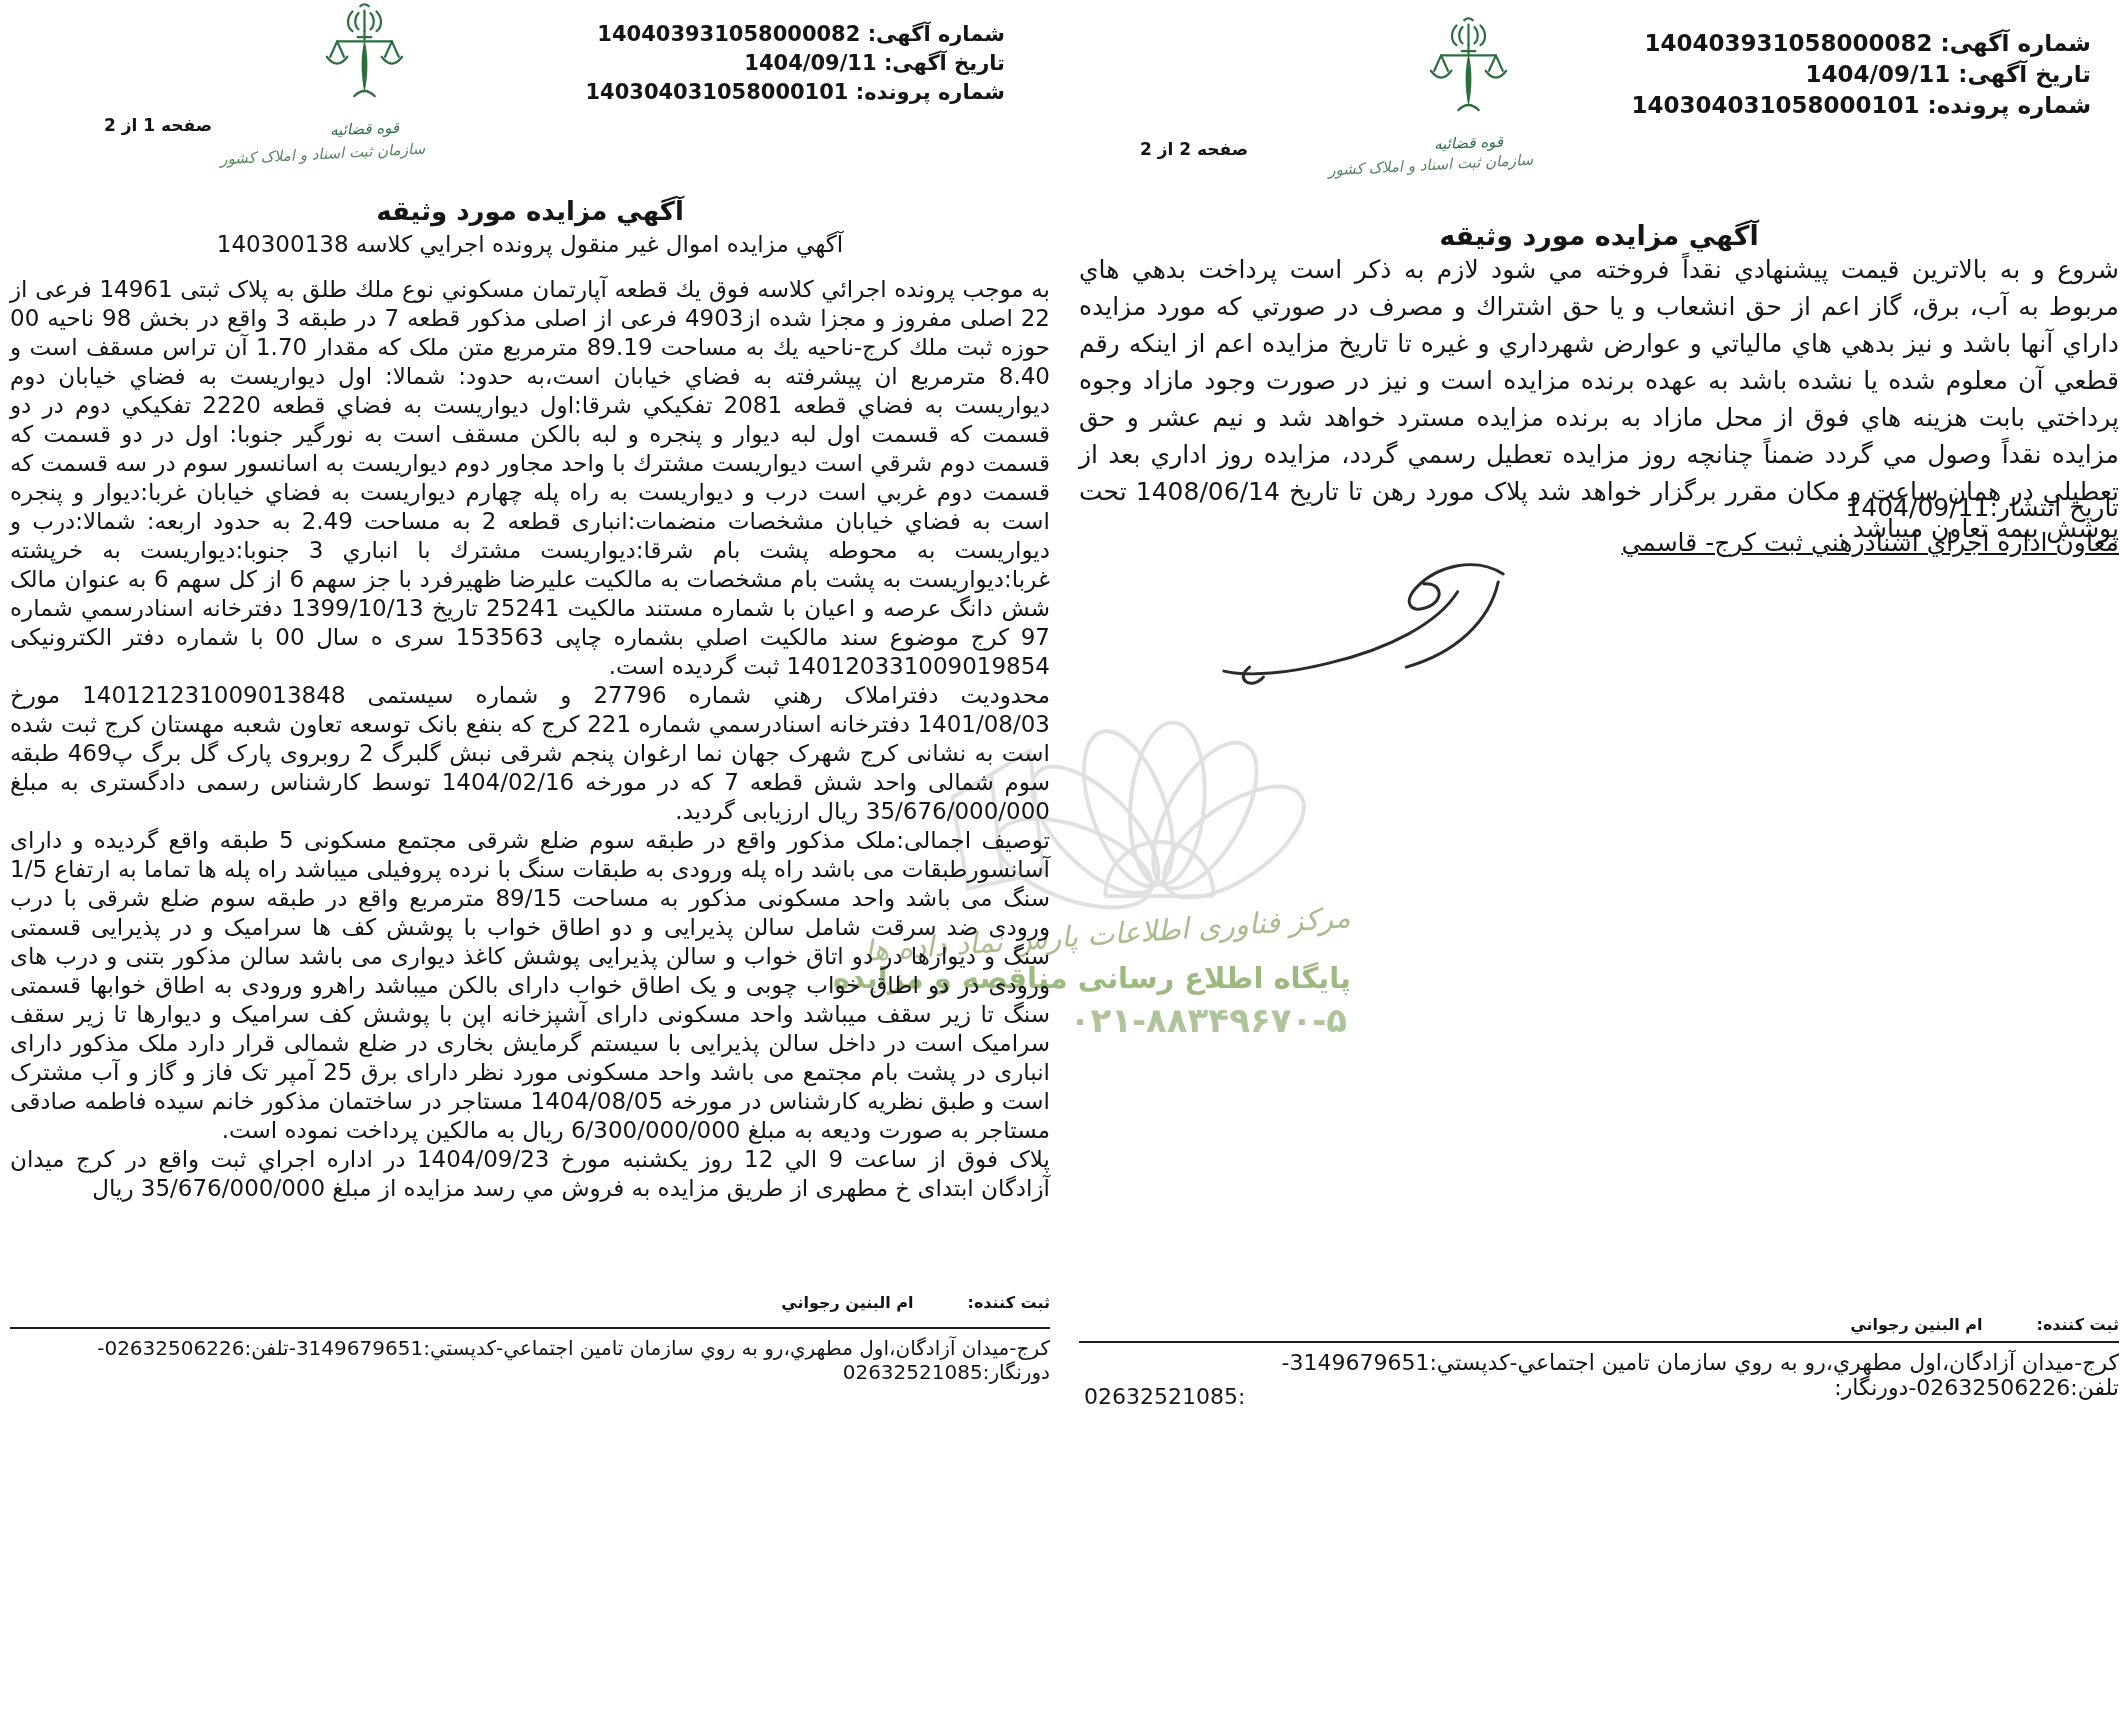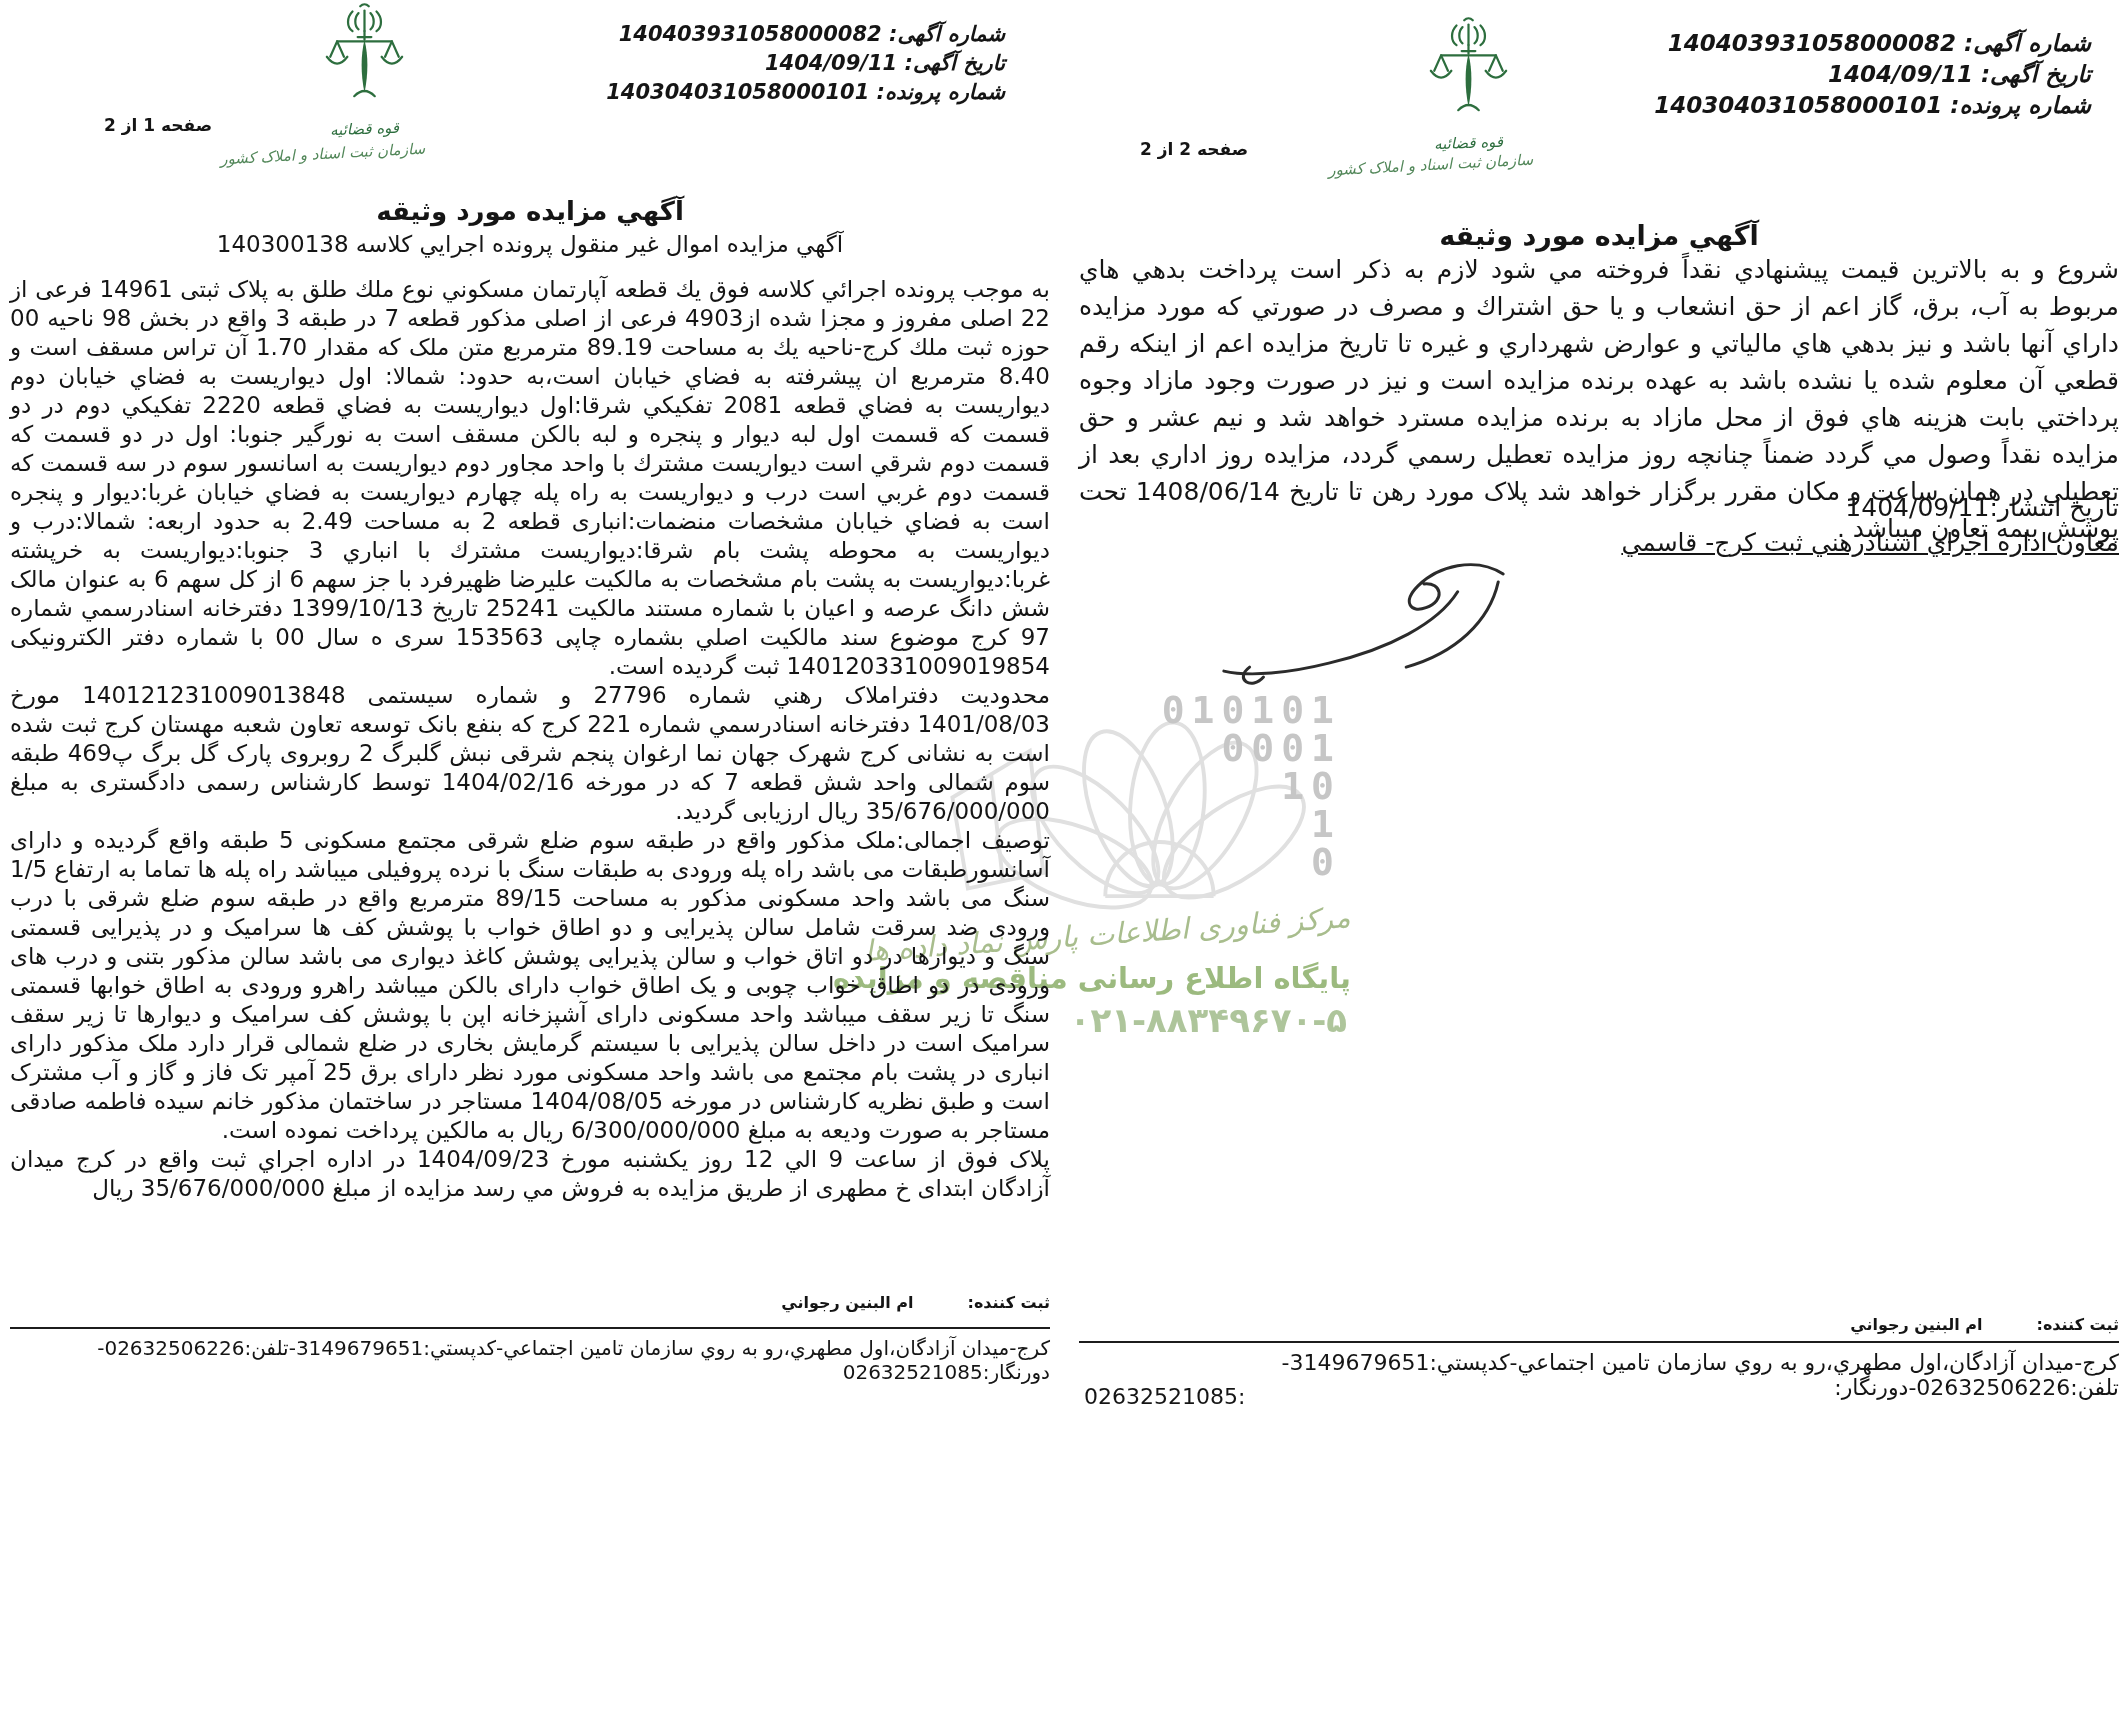--- a/index.html
+++ b/index.html
@@ -15,21 +15,21 @@
 
   .logo-block{position:absolute;text-align:center;width:149px;}
   .page1 .logo-block{left:280px;top:2px;}
   .page2 .logo-block{left:315px;top:16px;}
   .qove{color:#2d6e3e;font-size:15px;font-style:italic;margin-top:1px;transform:rotate(-2deg);}
   .orgname{position:absolute;color:#3f7a47;font-size:15px;font-style:italic;white-space:nowrap;
            transform:rotate(-3deg);letter-spacing:1px;opacity:.9;}
   .page1 .orgname{left:210px;top:145px;}
   .page2 .orgname{left:249px;top:156px;}
 
-  .hdr-nums{position:absolute;direction:rtl;text-align:right;font-weight:bold;font-style:italic;}
+  .hdr-nums{position:absolute;direction:rtl;text-align:right;font-weight:bold;}
   .page1 .hdr-nums{right:45px;top:20px;font-size:21px;line-height:29px;}
   .page2 .hdr-nums{right:28px;top:28px;font-size:23px;line-height:31px;}
 
   .page-ind{position:absolute;direction:rtl;font-weight:bold;font-size:17px;}
   .page1 .page-ind{left:94px;top:115px;}
   .page2 .page-ind{left:61px;top:139px;}
 
   .doc-title{position:absolute;left:0;right:0;margin:0;text-align:center;font-weight:bold;direction:rtl;}
   .page1 .doc-title{top:196px;font-size:26px;}
   .page2 .doc-title{top:220px;font-size:27px;}
@@ -86,27 +86,20 @@
         <ellipse cx="232" cy="124" rx="38" ry="84" transform="rotate(-70 232 218)"></ellipse>
         <ellipse cx="232" cy="124" rx="38" ry="84" transform="rotate(-45 232 218)"></ellipse>
         <ellipse cx="232" cy="124" rx="38" ry="84" transform="rotate(-20 232 218)"></ellipse>
         <ellipse cx="232" cy="124" rx="38" ry="84" transform="rotate(5 232 218)"></ellipse>
         <ellipse cx="232" cy="124" rx="38" ry="84" transform="rotate(30 232 218)"></ellipse>
         <ellipse cx="232" cy="124" rx="38" ry="84" transform="rotate(55 232 218)"></ellipse>
         <path d="M176 220 A56 56 0 0 1 288 220"></path>
         <path d="M176 220 H288"></path>
       </g>
     </svg>
-    <div class="wm-binary">
-      <div>010101</div>
-      <div>0001</div>
-      <div>10</div>
-      <div>1</div>
-      <div>0</div>
-    </div>
     <div class="wm-callig">مرکز فناوری اطلاعات پارس نماد داده ها</div>
     <div class="wm-tagline">پایگاه اطلاع رسانی مناقصه و مزایده</div>
     <div class="wm-phone">۰۲۱-۸۸۳۴۹۶۷۰-۵</div>
   </div>
 
   <section class="page page1">
     <div class="page-ind">صفحه 1 از 2</div>
 
     <div class="logo-block">
       <svg width="95" height="113" viewBox="0 0 100 132">

